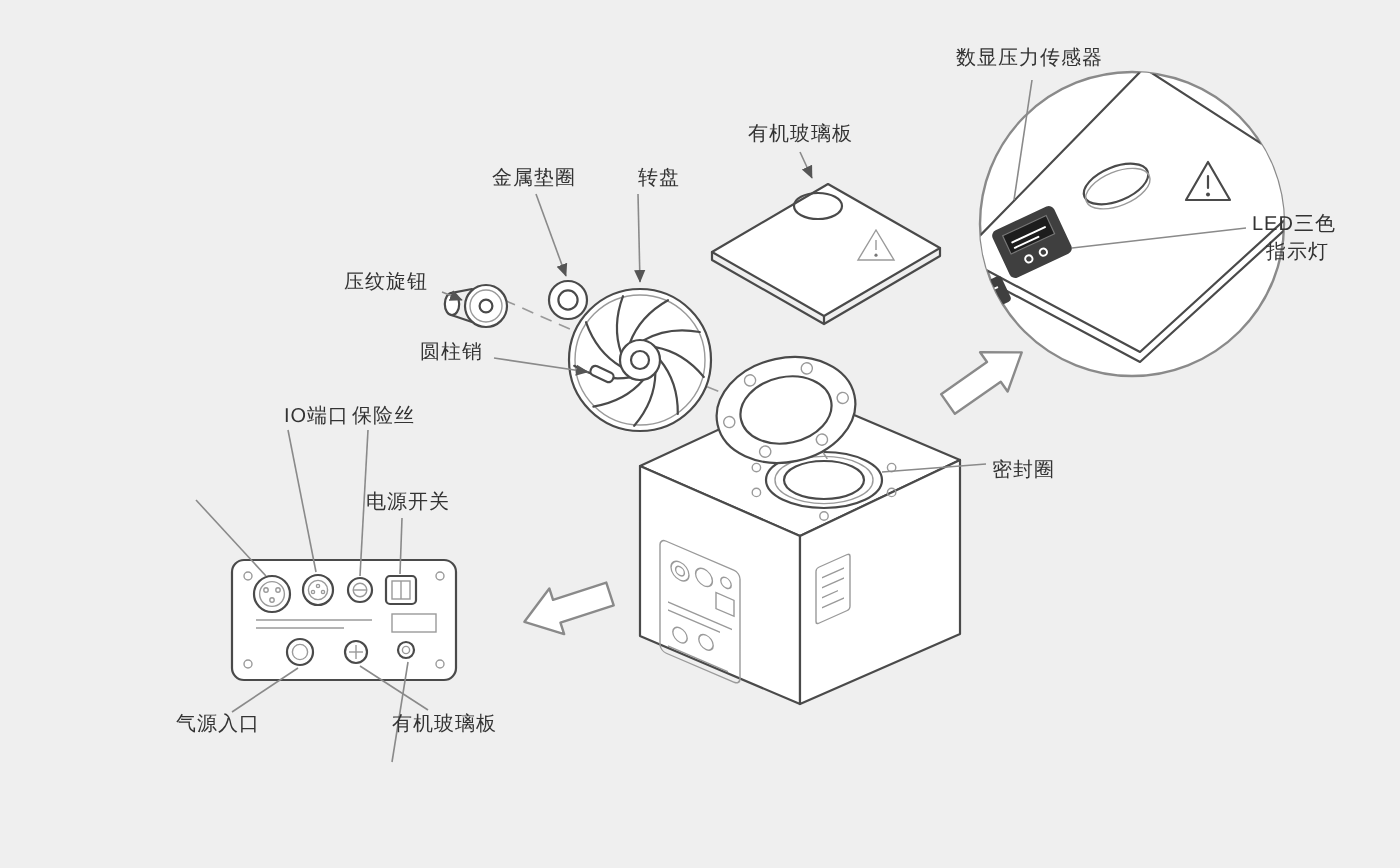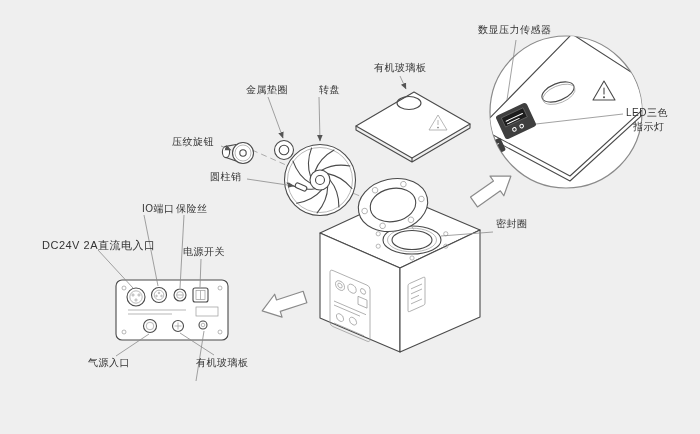--- a/index.html
+++ b/index.html
@@ -256,19 +256,18 @@
 <div class="lbl" style="left:478px;top:24px">数显压力传感器</div>
 <div class="lbl" style="left:626px;top:107px">LED三色</div>
 <div class="lbl" style="left:633px;top:121px">指示灯</div>
 <div class="lbl" style="left:374px;top:62px">有机玻璃板</div>
 <div class="lbl" style="left:246px;top:84px">金属垫圈</div>
 <div class="lbl" style="left:319px;top:84px">转盘</div>
 <div class="lbl" style="left:172px;top:136px">压纹旋钮</div>
 <div class="lbl" style="left:210px;top:171px">圆柱销</div>
 <div class="lbl" style="left:142px;top:203px">IO端口</div>
 <div class="lbl" style="left:176px;top:203px">保险丝</div>
-<div class="lbl small" style="left:42px;top:239px">DC24V 2A直流电入口</div>
 <div class="lbl" style="left:183px;top:246px">电源开关</div>
-<div class="lbl" style="left:496px;top:218px">密封圈</div>
+<div class="lbl" style="left:496px;top:230px">密封圈</div>
 <div class="lbl" style="left:88px;top:357px">气源入口</div>
 <div class="lbl" style="left:196px;top:357px">有机玻璃板</div>
 
 </div>
 
 </body></html>

